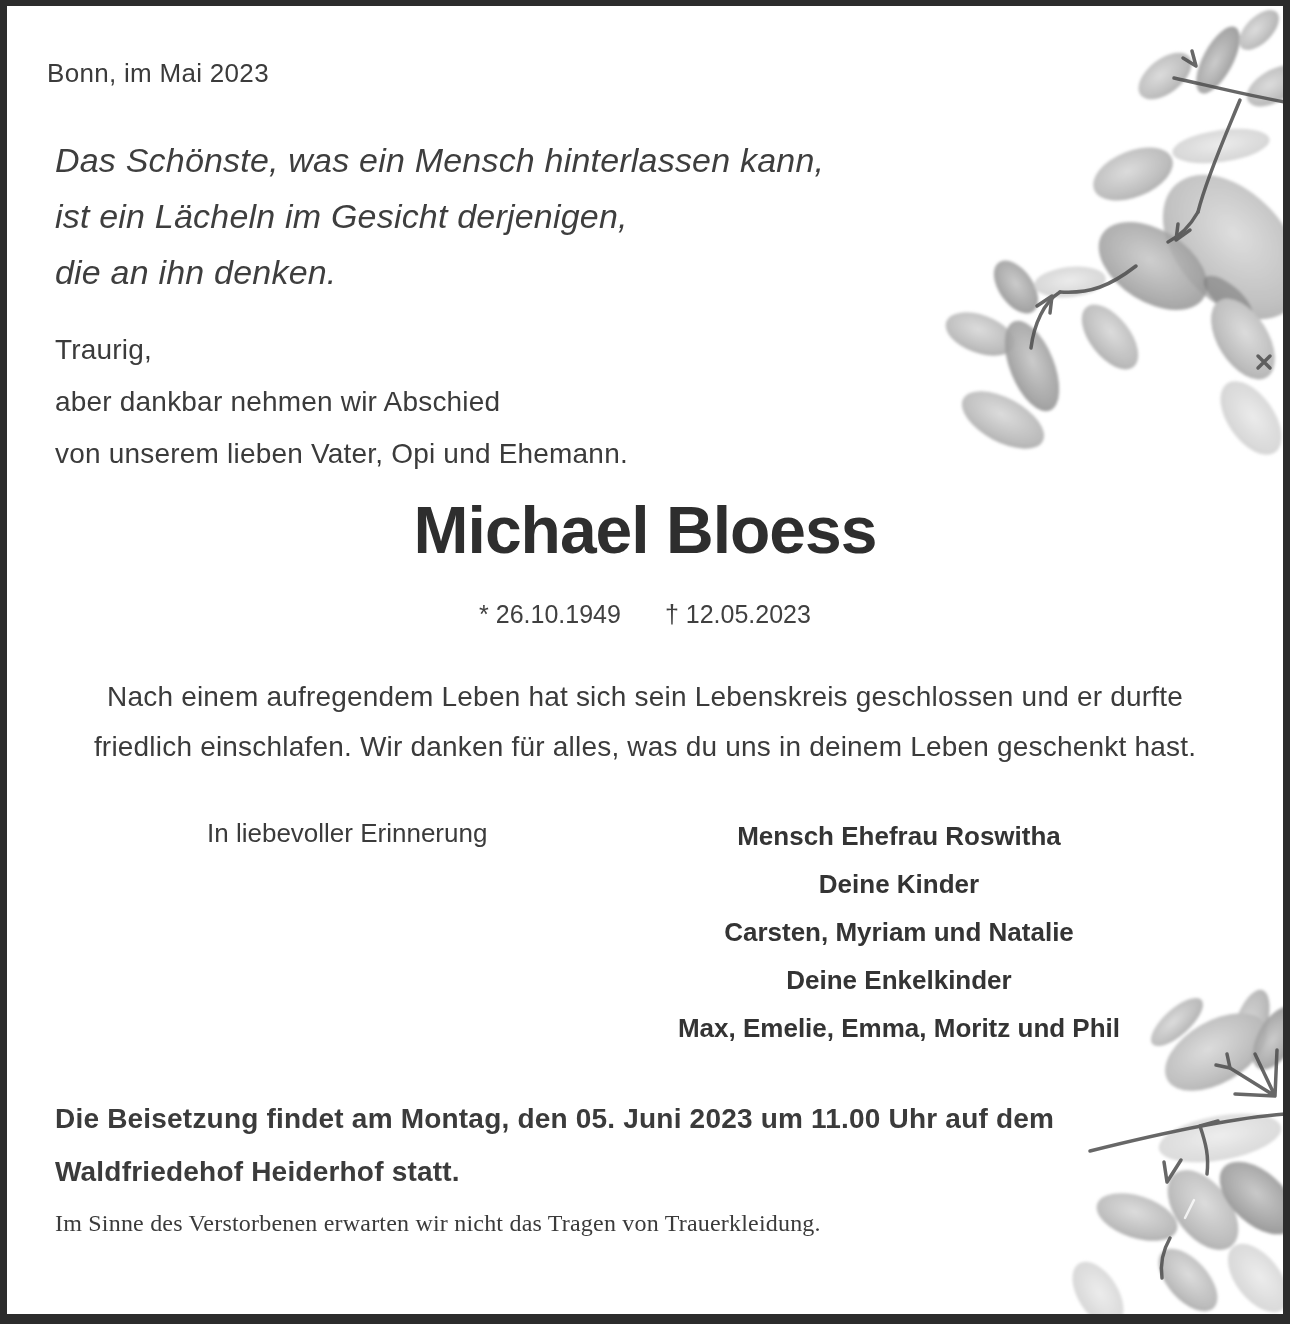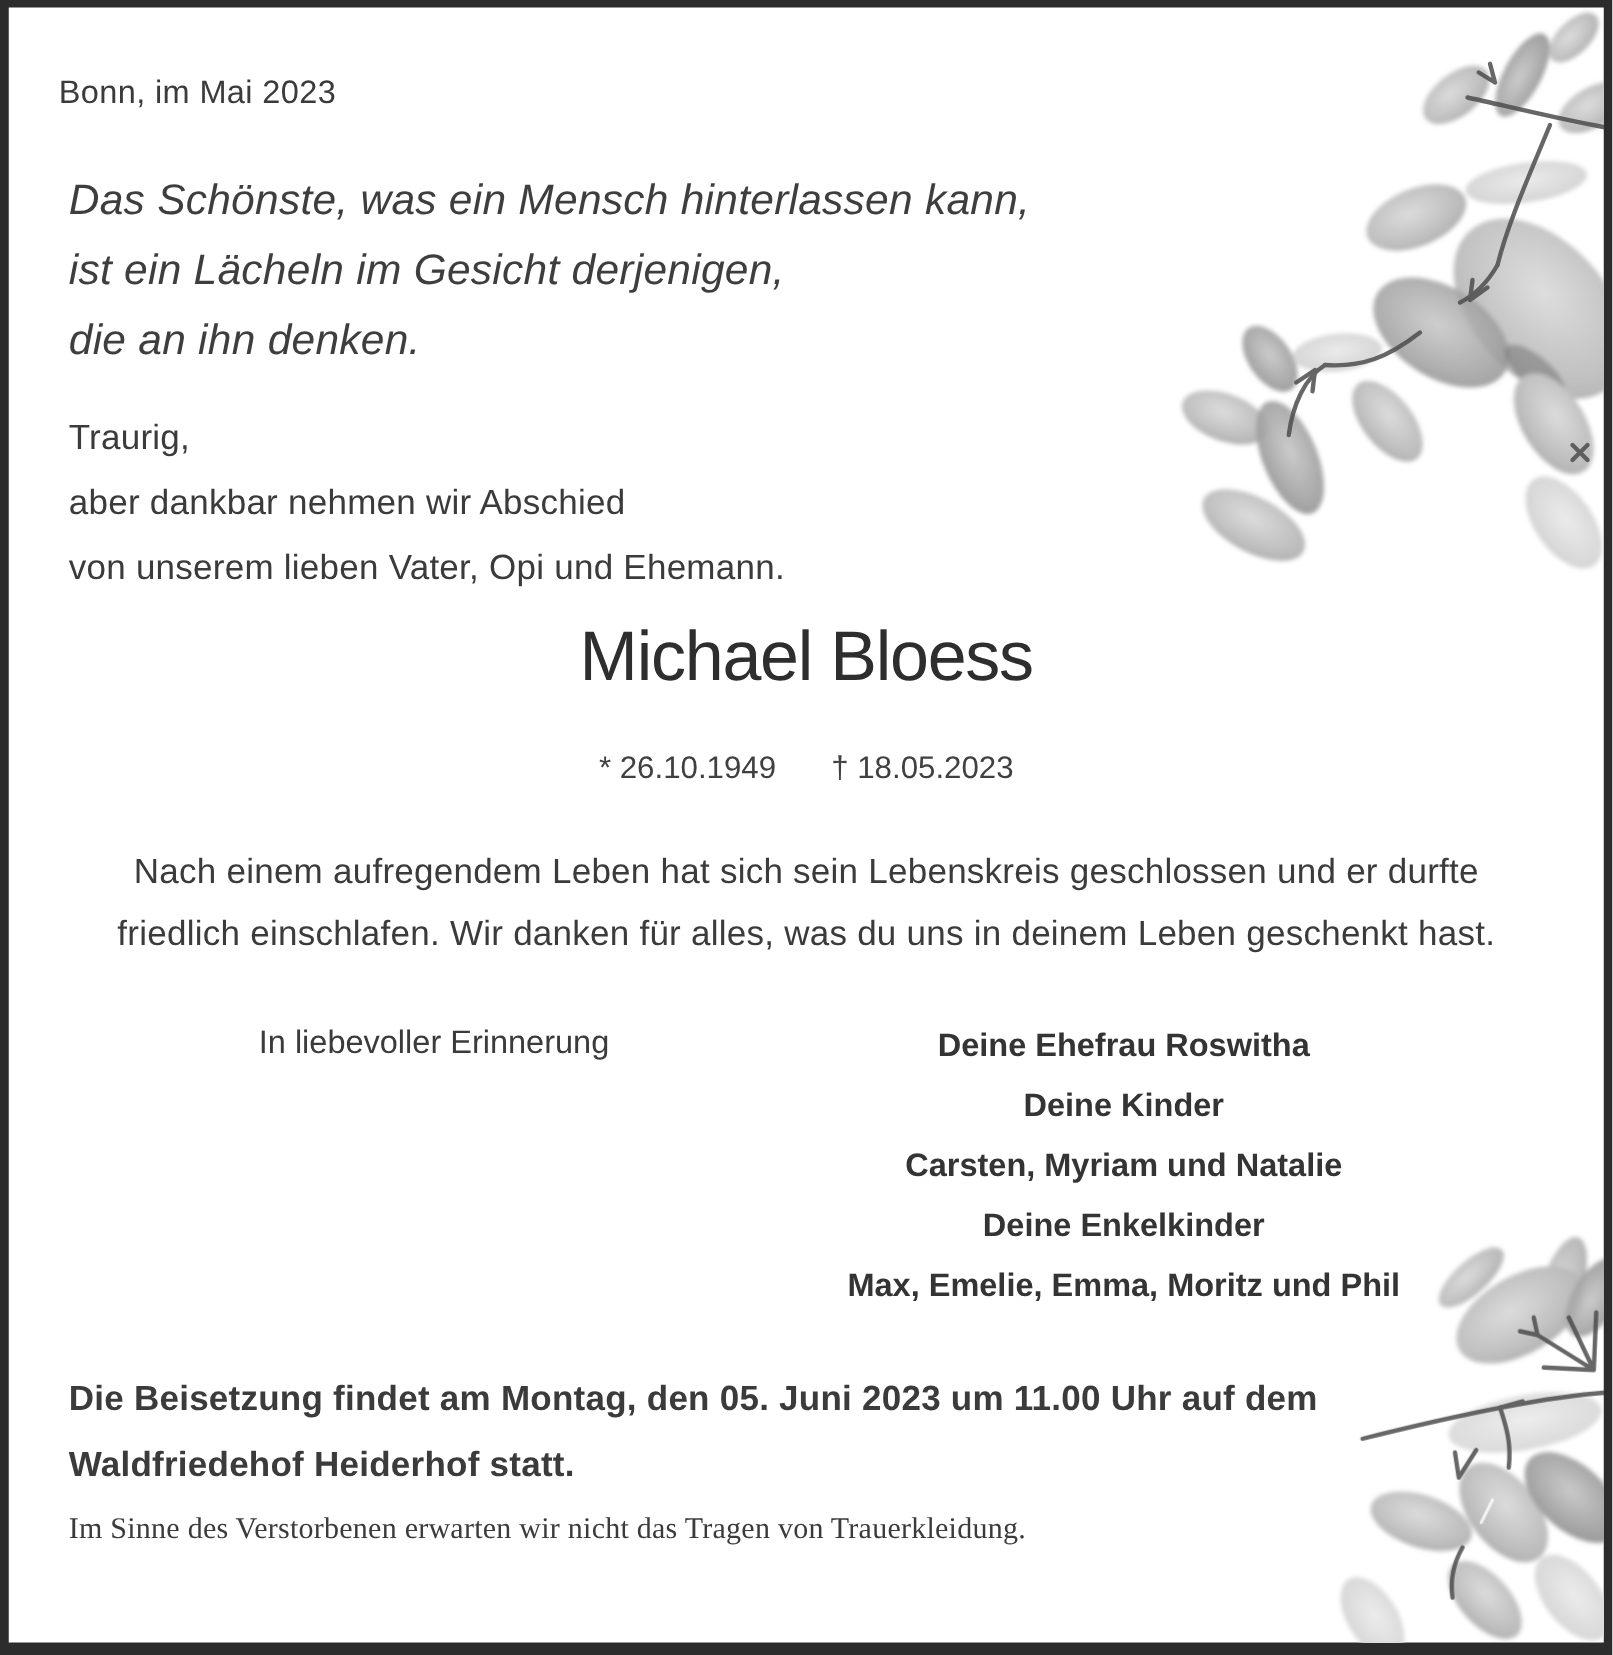--- a/index.html
+++ b/index.html
@@ -24,21 +24,21 @@
   .block { position: absolute; z-index: 1; white-space: nowrap; }
 
   .dateline { left: 40px; top: 52px; font-size: 26px; letter-spacing: .3px; }
 
   .quote { left: 48px; top: 126px; font-style: italic; font-size: 34px;
            line-height: 56px; color: #3e3e3e; letter-spacing: .2px; }
 
   .intro { left: 48px; top: 318px; font-size: 28px; line-height: 52px; letter-spacing: .2px; }
 
   .name  { left: 0; right: 0; top: 486px; text-align: center;
-           font-size: 56px; font-weight: 400; letter-spacing: -1px; color: #2e2e2e; }
+           font-size: 66px; font-weight: 700; letter-spacing: -1px; color: #2e2e2e; }
 
   .dates { left: 0; right: 0; top: 594px; display: flex; justify-content: center;
            gap: 44px; font-size: 25px; color: #404040; }
 
   .tribute { left: 0; right: 0; top: 666px; text-align: center;
              font-size: 28px; line-height: 50px; letter-spacing: .2px; }
 
   .remembrance-label { left: 190px; top: 812px; font-size: 26px; margin-left: 10px; }
 
   .family { left: 592px; top: 806px; width: 600px; text-align: center;
@@ -169,32 +169,32 @@
   <div class="block intro">
     <div>Traurig,</div>
     <div>aber dankbar nehmen wir Abschied</div>
     <div>von unserem lieben Vater, Opi und Ehemann.</div>
   </div>
 
   <div class="block name">Michael Bloess</div>
 
   <div class="block dates">
     <span>* 26.10.1949</span>
-    <span>† 18.05.2023</span>
+    <span>† 12.05.2023</span>
   </div>
 
   <div class="block tribute">
     <div>Nach einem aufregendem Leben hat sich sein Lebenskreis geschlossen und er durfte</div>
     <div>friedlich einschlafen. Wir danken für alles, was du uns in deinem Leben geschenkt hast.</div>
   </div>
 
   <div class="block remembrance-label">In liebevoller Erinnerung</div>
 
   <div class="block family">
-    <div>Deine Ehefrau Roswitha</div>
+    <div>Mensch Ehefrau Roswitha</div>
     <div>Deine Kinder</div>
     <div>Carsten, Myriam und Natalie</div>
     <div>Deine Enkelkinder</div>
     <div>Max, Emelie, Emma, Moritz und Phil</div>
   </div>
 
   <div class="block funeral">
     <div>Die Beisetzung findet am Montag, den 05. Juni 2023 um 11.00 Uhr auf dem</div>
     <div>Waldfriedehof Heiderhof statt.</div>
   </div>

